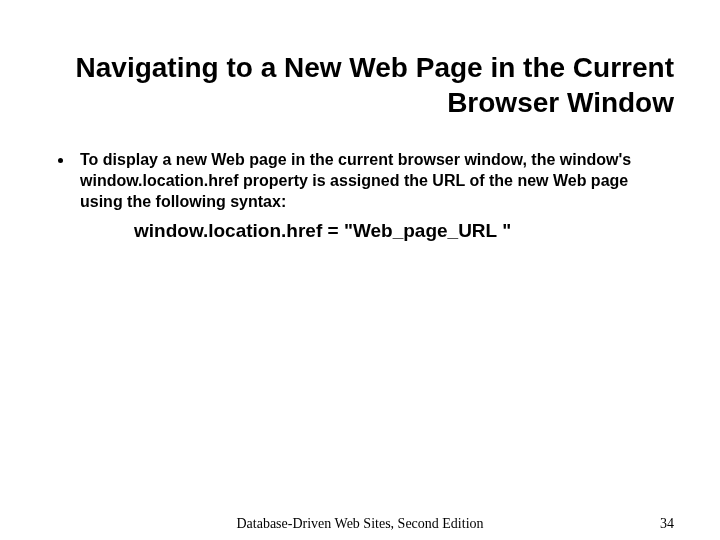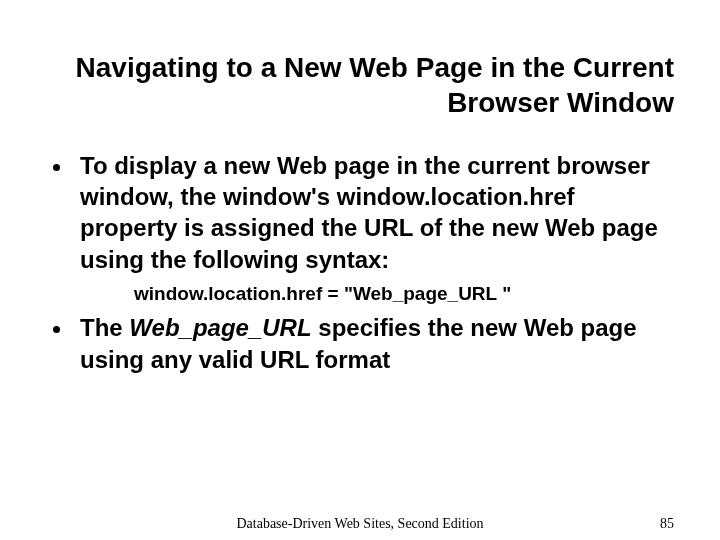--- a/index.html
+++ b/index.html
@@ -26,21 +26,21 @@
     line-height: 1.25;
     margin: 0 0 30px 0;
   }
   ul.bullets {
     margin: 0;
     padding: 0 0 0 28px;
     list-style: disc;
   }
   ul.bullets > li {
     font-weight: bold;
-    font-size: 24px;
+    font-size: 16px;
     line-height: 1.3;
     margin-bottom: 6px;
     padding-left: 6px;
     text-align: left;
   }
   .code-line {
     font-weight: bold;
     font-size: 19px;
     line-height: 1.35;
     margin: 4px 0 6px 88px;
@@ -71,24 +71,19 @@
   <h1 class="title">Navigating to a New Web Page in the Current Browser Window</h1>
 
   <ul class="bullets">
     <li>
       <span>To display a new Web page in the current browser window, the window's window.location.href property is assigned the URL of the new Web page using the following syntax:</span>
     </li>
   </ul>
 
   <div class="code-line">window.location.href = "Web_page_URL "</div>
 
-  <ul class="bullets">
-    <li>
-      <span>The </span><i>Web_page_URL</i><span> specifies the new Web page using any valid URL format</span>
-    </li>
-  </ul>
 
   <div class="footer">
     <span class="footer-center">Database-Driven Web Sites, Second Edition</span>
-    <span class="footer-right">85</span>
+    <span class="footer-right">34</span>
   </div>
 
 </div>
 
 </body></html>

